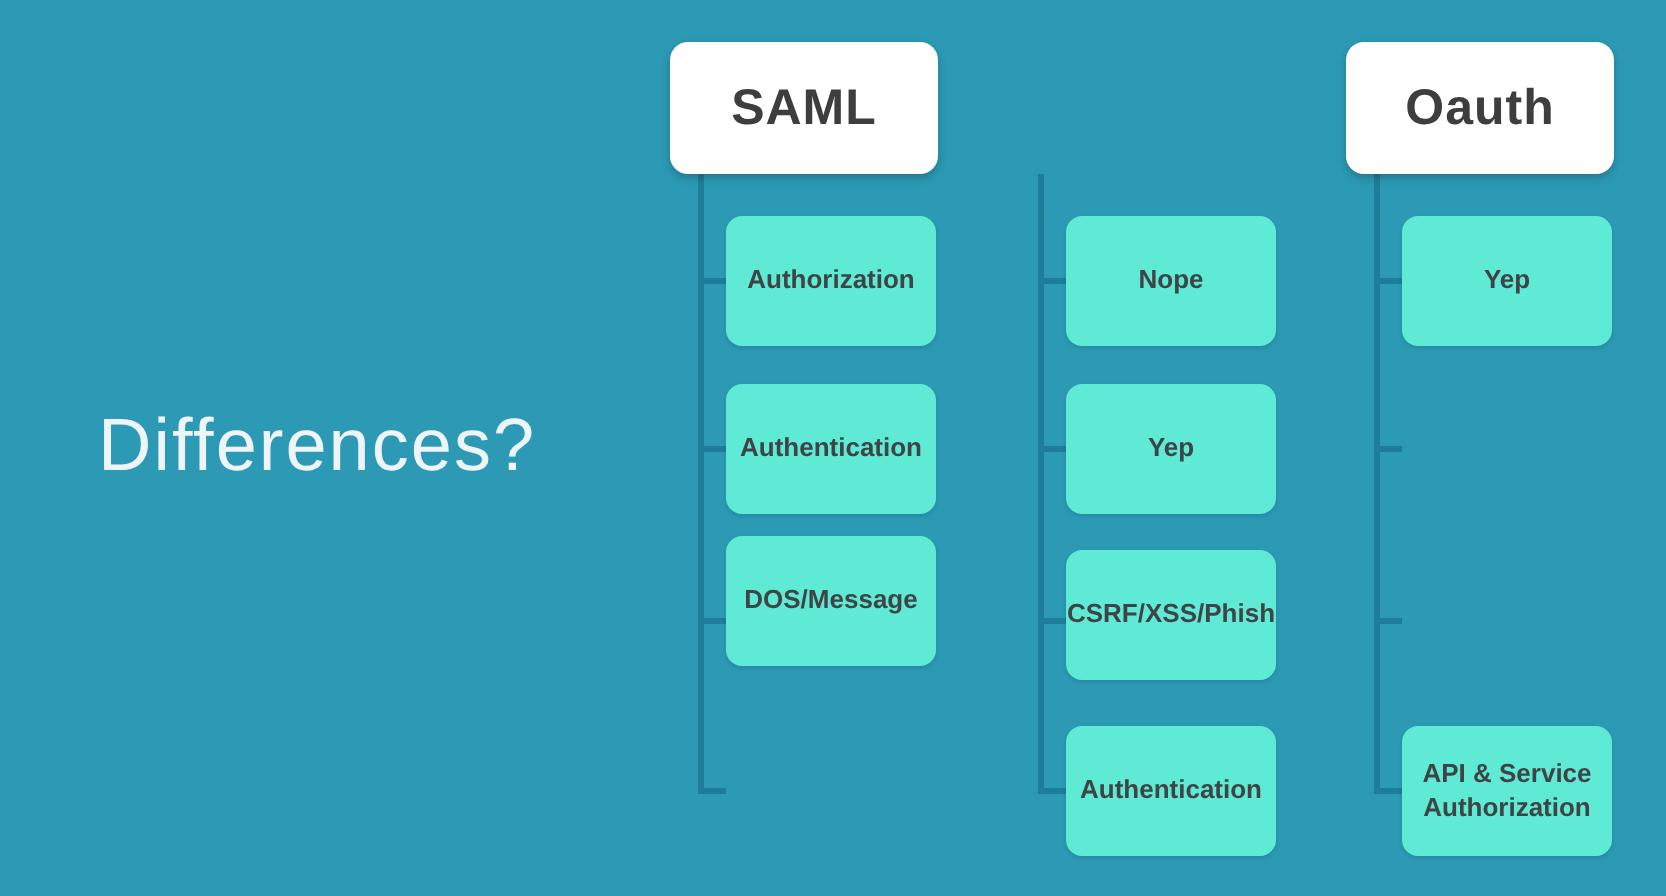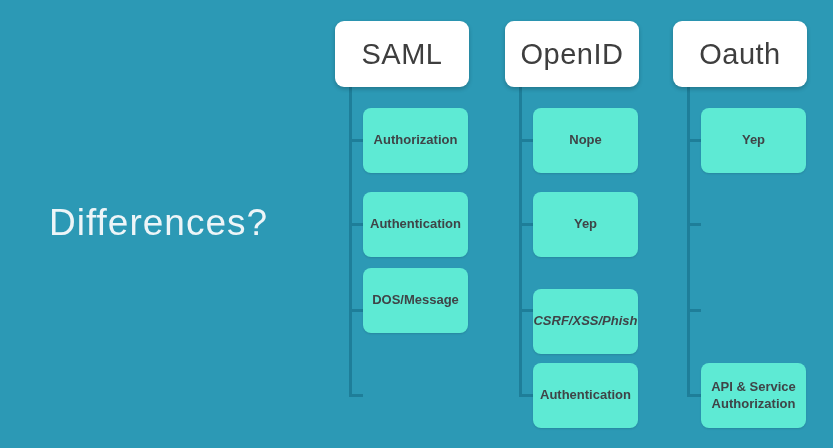--- a/index.html
+++ b/index.html
@@ -40,22 +40,22 @@
     background: #ffffff;
     border-radius: 9px;
     box-shadow: 0 2px 4px rgba(0,0,0,0.22);
     display: flex;
     align-items: center;
     justify-content: center;
     z-index: 2;
   }
 
   .header-label {
-    font-size: 29px;
-    font-weight: normal;
+    font-size: 25px;
+    font-weight: bold;
     letter-spacing: 0.5px;
     color: #3e3e3e;
   }
 
   .vline {
     position: absolute;
     left: 14px;
     top: 66px;
     width: 3px;
     height: 310px;
@@ -119,37 +119,34 @@
     </div>
 
     <div class="tick" style="top: 288px;"></div>
     <div class="item-box" style="top: 247px;">
       <span class="item-label">DOS/Message</span>
     </div>
 
     <div class="tick" style="top: 373px;"></div>
   </div>
       <div class="column" style="left: 505px;">
-    <div class="header-box">
-      <span class="header-label">OpenID</span>
-    </div>
     <div class="vline"></div>
 
     <div class="tick" style="top: 118px;"></div>
     <div class="item-box" style="top: 87px;">
       <span class="item-label">Nope</span>
     </div>
 
     <div class="tick" style="top: 202px;"></div>
     <div class="item-box" style="top: 171px;">
       <span class="item-label">Yep</span>
     </div>
 
     <div class="tick" style="top: 288px;"></div>
-    <div class="item-box" style="top: 268px; font-style: italic;">
+    <div class="item-box" style="top: 254px;">
       <span class="item-label">CSRF/XSS/Phish</span>
     </div>
 
     <div class="tick" style="top: 373px;"></div>
     <div class="item-box" style="top: 342px;">
       <span class="item-label">Authentication</span>
     </div>
   </div>
       <div class="column" style="left: 673px;">
     <div class="header-box">

